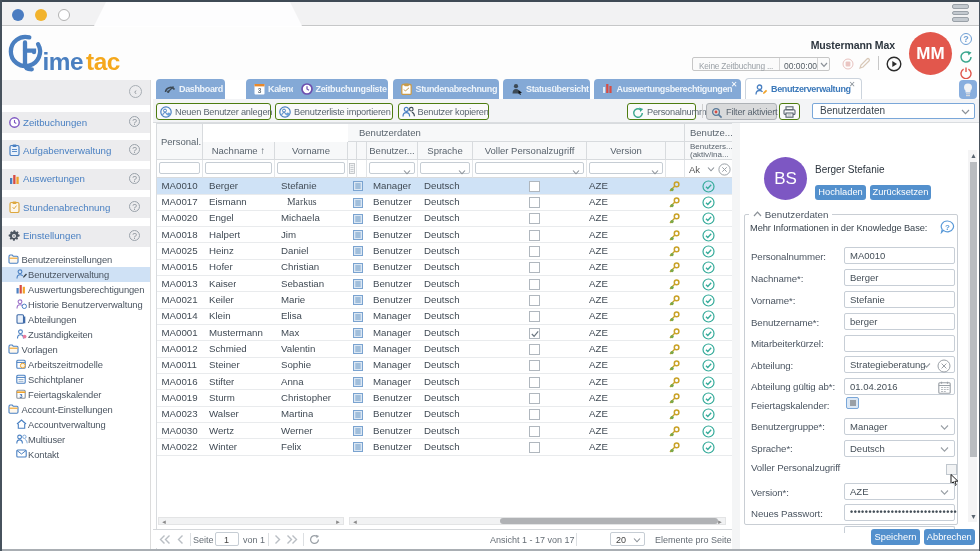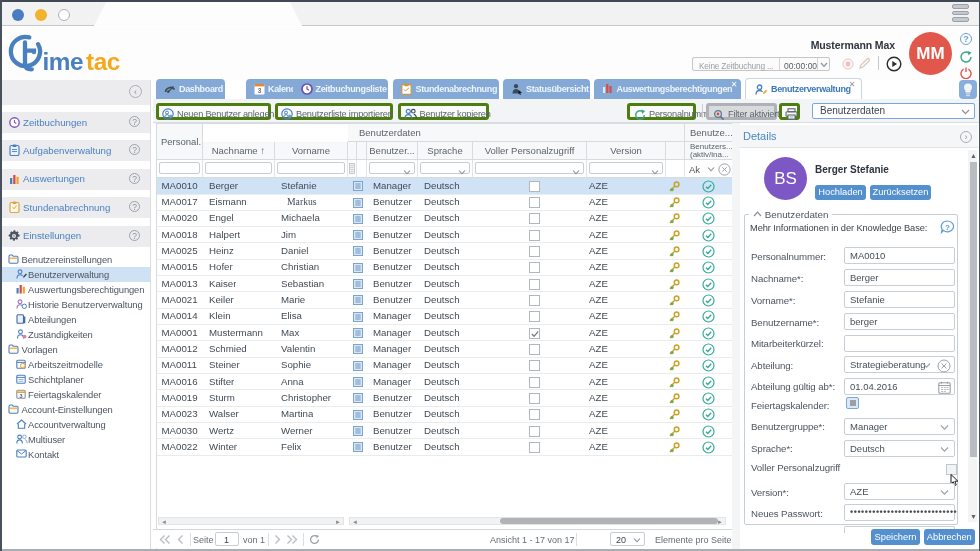--- a/index.html
+++ b/index.html
@@ -23,21 +23,21 @@
 .qm { position:absolute; right:10px; top:4px; width:11px; height:11px; border:1px solid #9aa2aa; border-radius:50%; color:#8a929a; font-size:8.5px; text-align:center; line-height:11px; }
 .tree-row { position:absolute; left:1px; width:149px; height:15px; font-size:9.4px; letter-spacing:-0.1px; color:#4b5561; line-height:15px; white-space:nowrap; }
 .tree-row .ic { position:absolute; top:1.5px; }
 
 .tab { position:absolute; top:79px; height:20px; background:#84a9d6; border-radius:4px 4px 0 0; color:#eef4fa; font-size:9px; letter-spacing:-0.35px; font-weight:bold; line-height:20px; white-space:nowrap; }
 .tab .ti { position:absolute; left:8px; top:4px; }
 .tab .x { position:absolute; right:4px; top:1px; font-size:9px; font-weight:normal; color:#fff; }
 #tab-active { position:absolute; top:78px; height:22px; background:#fff; border:1px solid #ccd4dd; border-bottom:none; border-radius:4px 4px 0 0; color:#3c79ba; font-size:9px; letter-spacing:-0.35px; font-weight:bold; line-height:20px; }
 
 #toolbar { position:absolute; left:153px; top:99px; width:827px; height:24px; background:#f3f4f6; border-bottom:1px solid #dadde0; }
-.tbtn { position:absolute; top:4px; height:17px; background:#fafafa; border:3px solid #4d7c0f; border-radius:3px; font-size:9.2px; letter-spacing:-0.2px; color:#5a6570; line-height:15px; white-space:nowrap; }
+.tbtn { position:absolute; top:4px; height:17px; background:#fafafa; border:1px solid #4d7c0f; border-radius:3px; font-size:9.2px; letter-spacing:-0.2px; color:#5a6570; line-height:15px; white-space:nowrap; }
 
 #grid { position:absolute; left:156px; top:123px; width:576px; height:428px; background:#fff; border-left:1px solid #d8dbde; border-top:1px solid #d8dbde; }
 .hcell { position:absolute; background:#f7f8f9; border-right:1px solid #d8dbde; border-bottom:1px solid #d8dbde; font-size:9.5px; color:#59636d; text-align:center; overflow:hidden; }
 .fcell { position:absolute; top:36px; height:18px; border-right:1px solid #e2e5e8; border-bottom:1px solid #d8dbde; background:#fff; }
 .finput { position:absolute; left:2px; top:2px; right:2px; bottom:3px; border:1px solid #c6cdd4; border-radius:2px; background:#fff; }
 .row { position:absolute; left:0; width:576px; height:16.32px; border-bottom:1px solid #e9ebed; font-size:9.7px; color:#414b55; }
 .rc { position:absolute; top:1.5px; white-space:nowrap; overflow:hidden; }
 .cb { position:absolute; left:527px; top:2.5px; width:11px; height:11px; border:1px solid #b0b7be; background:#fff; }
 
 #details { position:absolute; left:740px; top:125px; width:238px; height:426px; background:#fff; }
@@ -878,26 +878,22 @@
         <span style="position:absolute;right:2px;top:1px;font-size:6px;color:#888;">►</span>
       </div>
 <div class="abs" style="left:192px; top:392.5px; width:377px; height:8px; background:#f1f2f3; border:1px solid #e3e4e5;">
 <span style="position:absolute;left:2px;top:1px;font-size:6px;color:#888;">◄</span>
         <span style="position:absolute;right:2px;top:1px;font-size:6px;color:#888;">►</span>
 <div style="position:absolute; left:150px; top:0.5px; width:218px; height:6px; background:#b0b2b5; border-radius:3px;"></div>
       </div>
 </div>
 <div id="splitter" class="abs" style="left:732px; top:123px; width:8px; height:428px; background:#f4f5f6;"></div>
 <div id="details">
-<div class="abs" style="left:0; top:0; width:238px; height:23px; background:#f5f6f7; border-bottom:1px solid #e2e4e6;">
-        <span style="position:absolute;left:3px;top:5px;font-size:11px;color:#4a86c6;">Details</span>
-        <div style="position:absolute;right:6px;top:6px;width:12px;height:12px;border:1px solid #a8aeb4;border-radius:50%;color:#8a9096;font-size:9px;text-align:center;line-height:11px;">›</div>
-      </div>
 <div class="abs" style="left:24px; top:32px; width:43px; height:43px; border-radius:50%; background:#7d57c3; color:#fff; font-size:17px; text-align:center; line-height:43px;">BS</div>
-<div class="abs" style="left:75px; top:39px; font-size:10px; font-weight:bold; color:#2c353e;">Berger Stefanie</div>
+<div class="abs" style="left:75px; top:39px; font-size:10px; font-weight:normal; color:#2c353e;">Berger Stefanie</div>
 <div class="bluebtn" style="left:75px; top:59.5px; width:51px; line-height:15px;">Hochladen</div>
 <div class="bluebtn" style="left:130px; top:59.5px; width:61px; line-height:15px;">Zurücksetzen</div>
 <div class="abs" style="left:4px; top:89px; width:214px; height:311px; border:1px solid #c9ced4; border-radius:2px;"></div>
 <div class="abs" style="left:9px; top:83.5px; background:#fff; padding:0 4px; font-size:9.8px; color:#4b5561;"><svg style="display:inline-block;vertical-align:1px;" width="9" height="6" viewBox="0 0 9 6">
           <path d="M1 5 L4.5 1.2 L8 5" stroke="#8a9097" stroke-width="1.2" fill="none"></path>
         </svg> Benutzerdaten</div>
 <div class="abs" style="left:10px; top:98px; font-size:9.3px; letter-spacing:-0.1px; color:#3a444e;">Mehr Informationen in der Knowledge Base:</div>
 <svg class="abs" style="left:200px; top:95px;" width="15" height="14" viewBox="0 0 15 14">
         <path d="M7.5 1 A 6 5.4 0 1 1 3.5 10.4 L1.5 12.5 L2.2 9.3 A 6 5.4 0 0 1 7.5 1" fill="none" stroke="#5a9ad8" stroke-width="1.2"></path>
         <text x="7.5" y="9.5" font-size="8" fill="#5a9ad8" text-anchor="middle" font-family="Liberation Sans" font-weight="bold">?</text>

